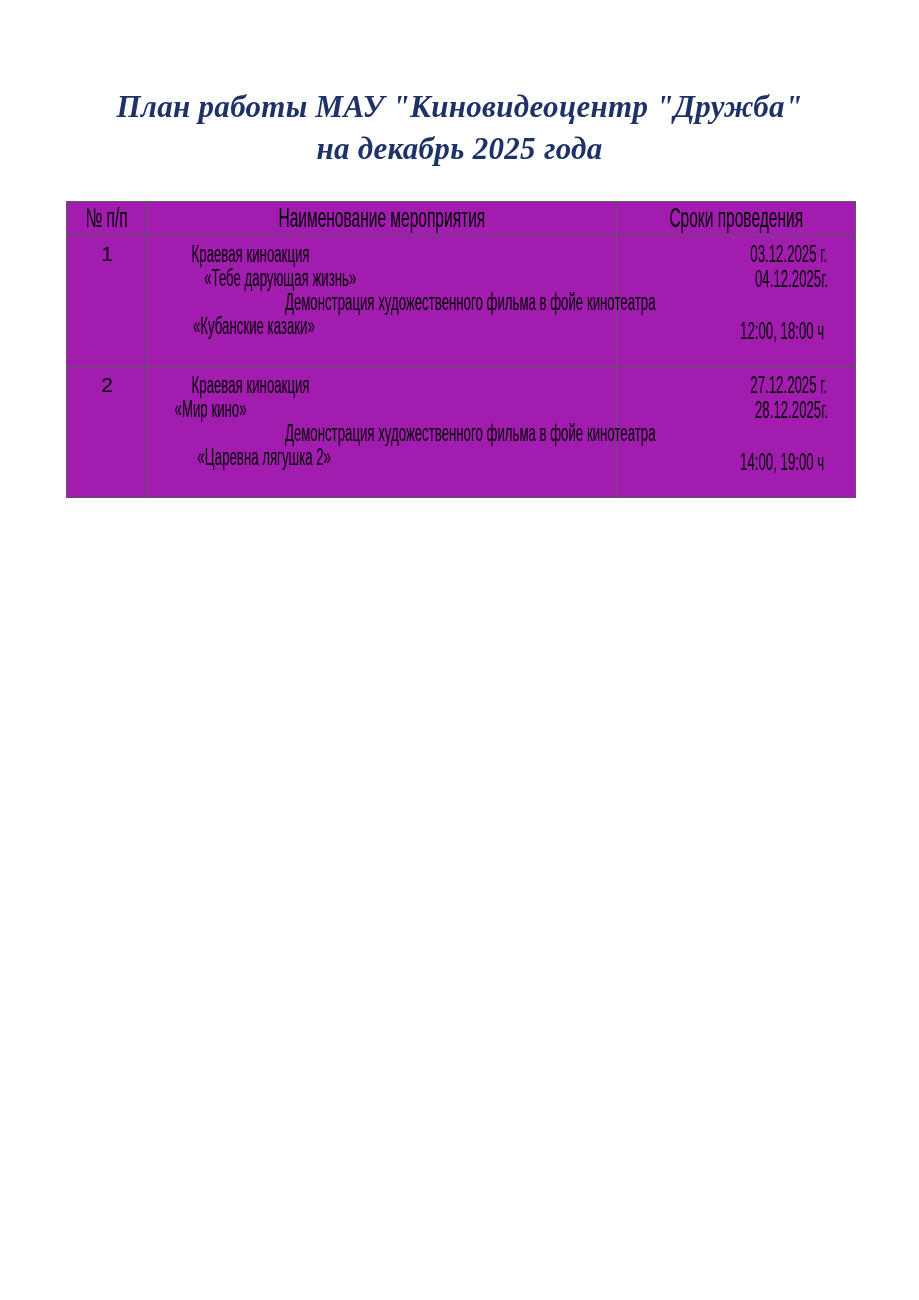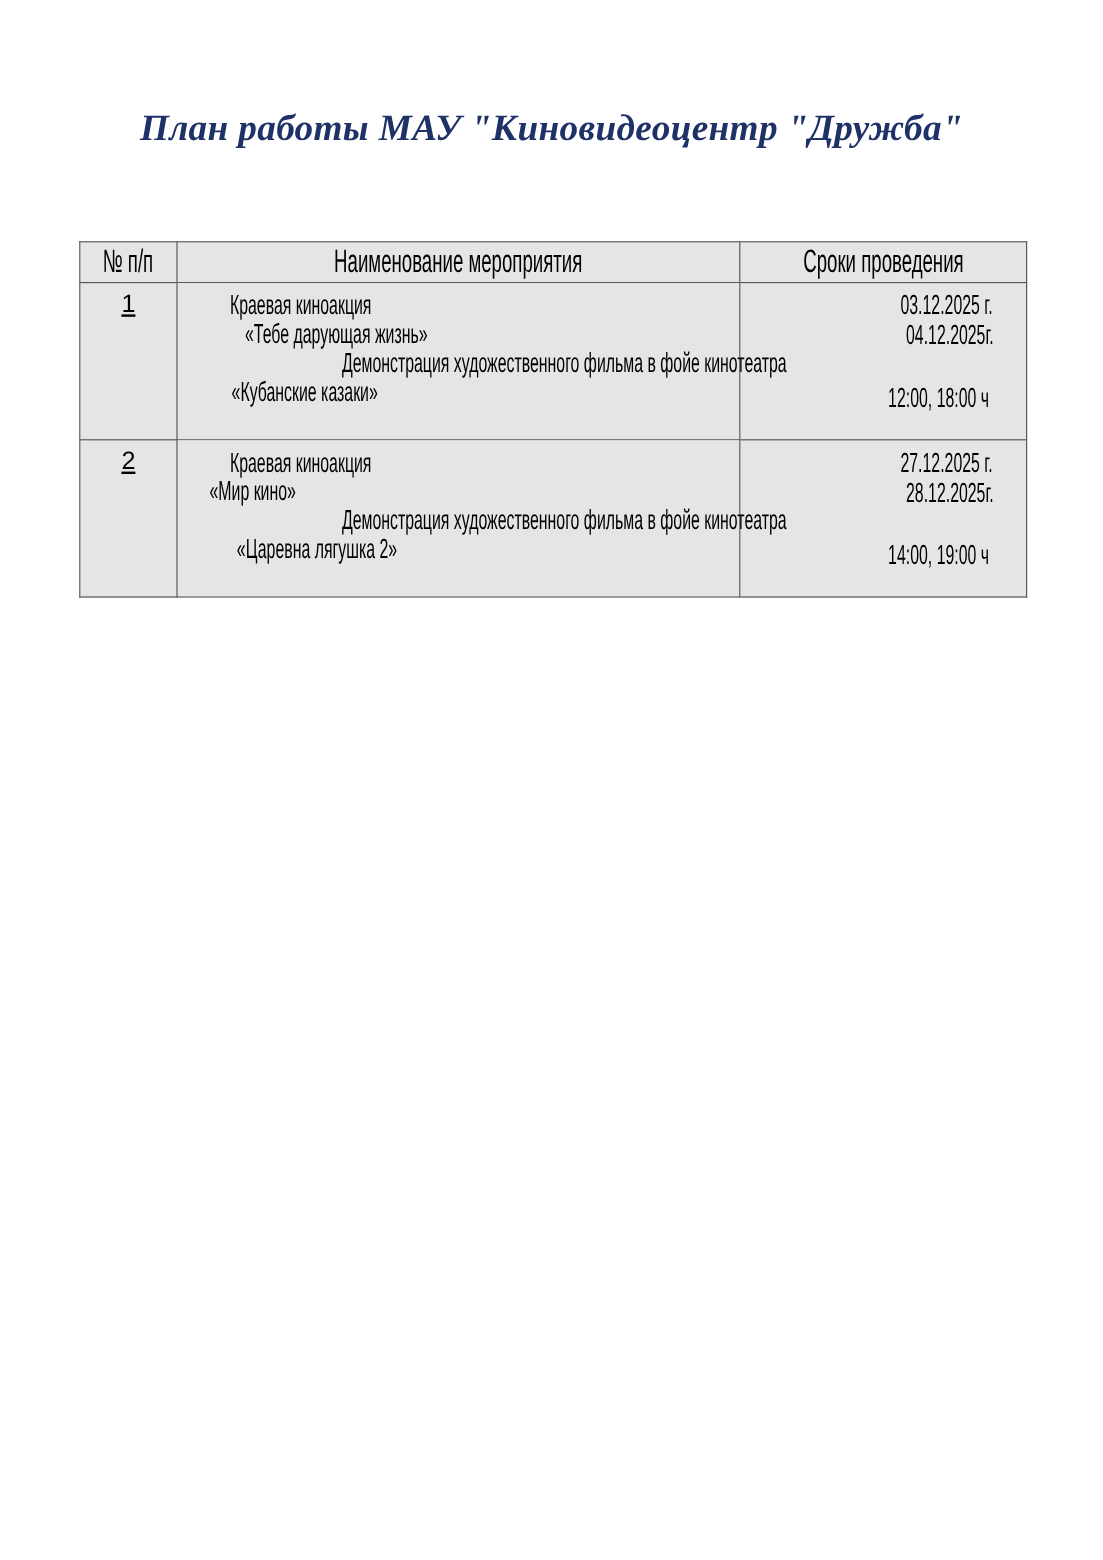--- a/index.html
+++ b/index.html
@@ -50,22 +50,21 @@
     top: 201px;
     width: 789px;
     border-collapse: collapse;
     table-layout: fixed;
   }
   .plan-table td,
   .plan-table th {
     border: 1.3px solid #595959;
     padding: 0;
     vertical-align: top;
-    background: #e5e5e5;
-    text-decoration: underline;
+    background: #a21caf;
   }
 
   col.c-num   { width: 81px; }
   col.c-name  { width: 469px; }
   col.c-dates { width: 239px; }
 
   
   .cond {
     font-family: "Liberation Sans", sans-serif;
     font-weight: bold;
@@ -145,20 +144,21 @@
     font-size: 23px;
   }
 </style>
 </head>
 <body>
 
 <div class="page">
 
   <div class="doc-title">
     <span class="tline">План работы МАУ "Киновидеоцентр "Дружба"</span>
+    <span class="tline">на декабрь 2025 года</span>
   </div>
 
   <table class="plan-table">
     <colgroup>
       <col class="c-num">
       <col class="c-name">
       <col class="c-dates">
     </colgroup>
     <thead>
       <tr>

